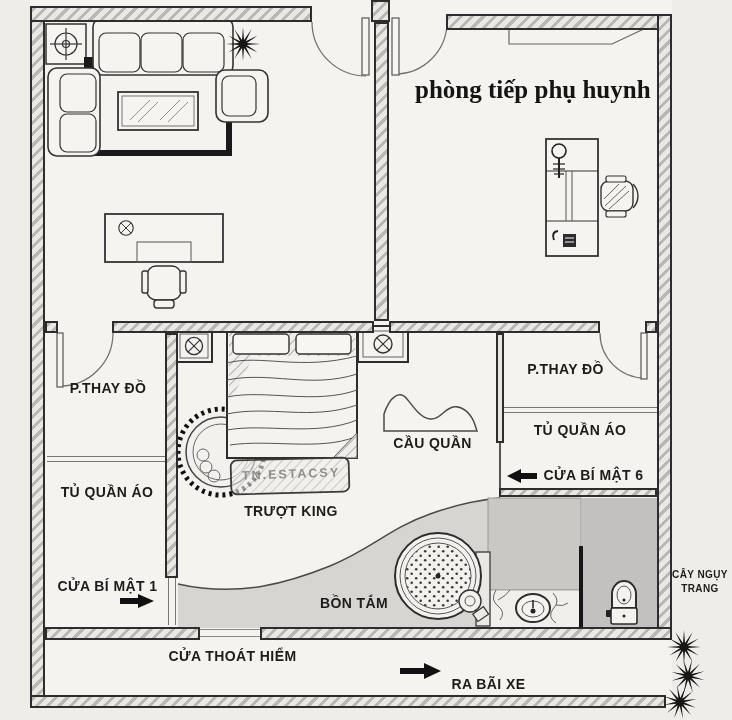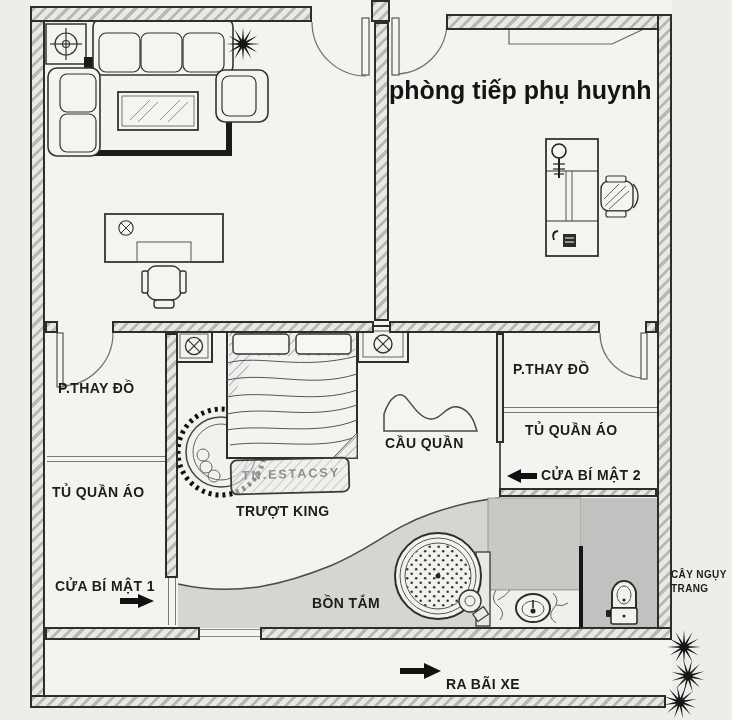--- a/index.html
+++ b/index.html
@@ -5,23 +5,23 @@
   html,body{margin:0;padding:0;}
   body{background:#efedea;font-family:"Liberation Sans",sans-serif;}
   #stage{position:relative;width:732px;height:720px;background:#efedea;overflow:hidden;}
   #floor{position:absolute;left:30px;top:0;width:642px;height:708px;background:#f4f3ef;z-index:0;}
   svg.layer{position:absolute;left:0;top:0;z-index:10;}
   svg.toplayer{position:absolute;left:0;top:0;z-index:40;pointer-events:none;}
   .wall{position:absolute;box-sizing:border-box;border:2px solid #2d2d2d;z-index:20;
         background:repeating-linear-gradient(135deg,#b9b8b5 0 3px,#eae8e4 3px 8px);}
   .thin{position:absolute;z-index:25;}
   .lbl{position:absolute;font-weight:bold;font-size:14px;letter-spacing:.4px;color:#1c1c1c;
-       text-align:left;z-index:30;white-space:nowrap;}
-  .title{position:absolute;font-family:Liberation Sans, sans-serif;font-weight:600;font-size:25px;
-         color:#141414;z-index:30;white-space:nowrap;}
+       text-align:center;z-index:30;white-space:nowrap;}
+  .title{position:absolute;font-family:Liberation Serif, serif;font-weight:600;font-size:25px;
+         color:#141414;z-index:30;white-space:nowrap;margin-left:26px;}
   .brand{position:absolute;font-weight:bold;font-size:12.5px;letter-spacing:2px;color:#8f8f8d;
          z-index:30;transform:rotate(-2deg);white-space:nowrap;}
   .wrap{white-space:normal;line-height:1.35;font-size:10px;}
 </style>
 </head>
 <body>
 
 <div id="stage">
   <div id="floor"></div>
 
@@ -241,24 +241,25 @@
   <div class="thin" style="left:168px;top:578px;width:6px;height:47px;border-left:1.2px solid #777;border-right:1.2px solid #777"></div>
   <div class="thin" style="left:200px;top:629px;width:60px;height:6px;border-top:1.2px solid #888;border-bottom:1.2px solid #888"></div>
 
   <div class="title" style="left:389px;top:76px">phòng tiếp phụ huynh</div>
 
   <div class="lbl" style="left:58px;top:380px;width:100px">P.THAY ĐỒ</div>
   <div class="lbl" style="left:52px;top:484px;width:110px">TỦ QUẦN ÁO</div>
   <div class="lbl" style="left:513px;top:361px;width:105px">P.THAY ĐỒ</div>
   <div class="lbl" style="left:525px;top:422px;width:110px">TỦ QUẦN ÁO</div>
   <div class="lbl" style="left:385px;top:435px;width:95px">CẦU QUẦN</div>
-  <div class="lbl" style="left:541px;top:467px;width:105px">CỬA BÍ MẬT 2</div>
+  <div class="lbl" style="left:541px;top:467px;width:105px">CỬA BÍ MẬT 6</div>
   <div class="lbl" style="left:55px;top:578px;width:105px">CỬA BÍ MẬT 1</div>
   <div class="lbl" style="left:236px;top:503px;width:110px">TRƯỢT KING</div>
   <div class="lbl" style="left:312px;top:595px;width:84px">BỒN TẮM</div>
+  <div class="lbl" style="left:165px;top:648px;width:135px">CỬA THOÁT HIỂM</div>
   <div class="lbl" style="left:446px;top:676px;width:85px">RA BÃI XE</div>
   <div class="lbl wrap" style="left:671px;top:568px;width:58px">CÂY NGỤY TRANG</div>
   <div class="brand" style="left:240px;top:467px;width:102px;text-align:center">TN.ESTACSY</div>
 
   <svg class="toplayer" width="732" height="720" viewBox="0 0 732 720">
     <use href="#burst" x="684" y="647"></use>
     <use href="#burst" x="688" y="676" transform="rotate(14 688 676)"></use>
     <use href="#burst" x="680" y="702" transform="rotate(-10 680 702)"></use>
   </svg>
 </div>

